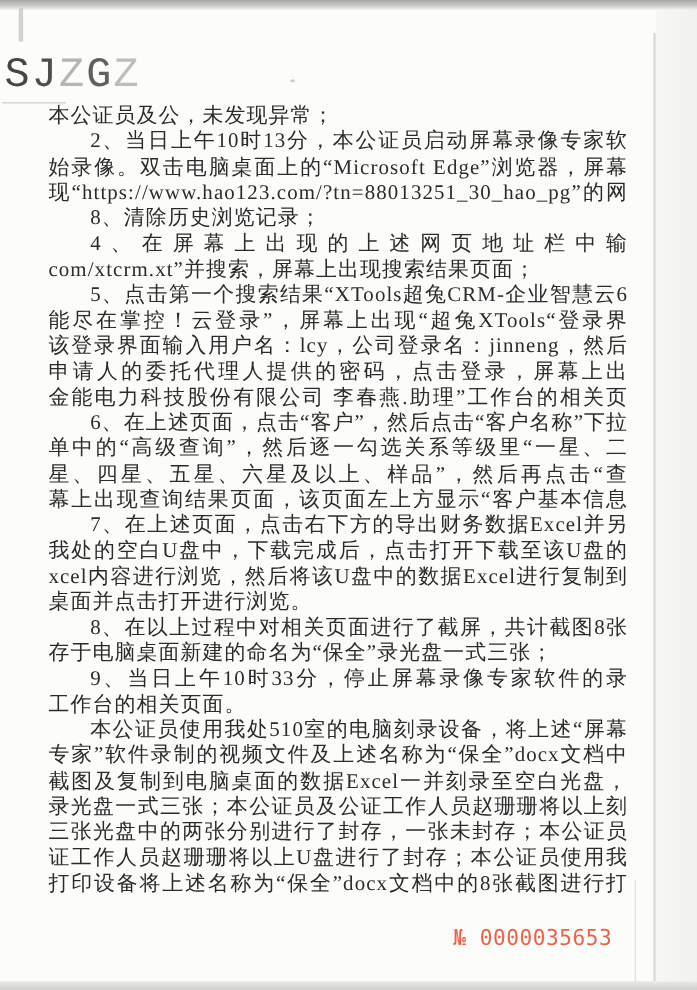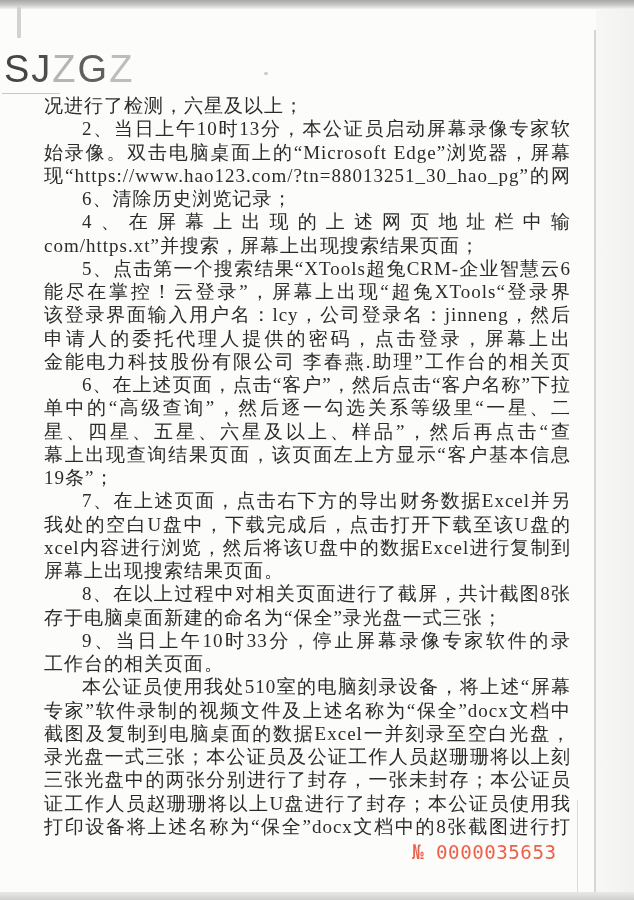--- a/index.html
+++ b/index.html
@@ -35,21 +35,21 @@
     position: absolute; left: 577px; top: 800px; width: 1px; height: 92px;
     background: #dadad8;
   }
   .speck { position: absolute; background: #c9c9c7; border-radius: 50%; }
   .speck-1 { left: 264px; top: 72px; width: 4px; height: 3px; }
   .speck-2 { left: 258px; top: 761px; width: 4px; height: 3px; }
 
   
   .watermark {
     position: absolute; left: 4px; top: 50px;
-    font-family: Liberation Sans, sans-serif;
+    font-family: Liberation Mono, monospace;
     font-size: 38px; font-weight: 500; letter-spacing: 2px; line-height: 1;
   }
   .wm-underline {
     position: absolute; left: 2px; top: 93px; width: 58px; height: 1px;
     background: #c8c8c6;
   }
 
   
   .doc-text {
     position: absolute; left: 44px; top: 94px; width: 527px;
@@ -81,41 +81,40 @@
   <div class="page-edge-line"></div>
   <div class="page-edge-line-short"></div>
   <div class="bottom-edge"></div>
   <div class="speck speck-1"></div>
   <div class="speck speck-2"></div>
 
   <div class="watermark"><span style="color: rgb(69, 69, 69);">S</span><span style="color: rgb(78, 78, 78);">J</span><span style="color: rgb(181, 181, 181);">Z</span><span style="color: rgb(96, 96, 96);">G</span><span style="color: rgb(189, 189, 189);">Z</span></div>
   <div class="wm-underline"></div>
 
   <div class="doc-text">
-      <div class="line">况进行了检测，六星及以上；</div>
+      <div class="line">本公证员及公，未发现异常；</div>
       <div class="line fill ind">2、当日上午10时13分，本公证员启动屏幕录像专家软件开</div>
       <div class="line fill">始录像。双击电脑桌面上的“Microsoft Edge”浏览器，屏幕上出</div>
       <div class="line">现“https://www.hao123.com/?tn=88013251_30_hao_pg”的网页；</div>
-      <div class="line ind">6、清除历史浏览记录；</div>
+      <div class="line ind">8、清除历史浏览记录；</div>
       <div class="line fill ind">4、在屏幕上出现的上述网页地址栏中输入“https://crm.xtcrm.</div>
-      <div class="line">com/https.xt”并搜索，屏幕上出现搜索结果页面；</div>
+      <div class="line">com/xtcrm.xt”并搜索，屏幕上出现搜索结果页面；</div>
       <div class="line fill ind">5、点击第一个搜索结果“XTools超兔CRM-企业智慧云6项全</div>
       <div class="line fill">能尽在掌控！云登录”，屏幕上出现“超兔XTools“登录界面，在</div>
       <div class="line fill">该登录界面输入用户名：lcy，公司登录名：jinneng，然后输入</div>
       <div class="line fill">申请人的委托代理人提供的密码，点击登录，屏幕上出现”河北</div>
       <div class="line">金能电力科技股份有限公司 李春燕.助理”工作台的相关页面；</div>
       <div class="line fill ind">6、在上述页面，点击“客户”，然后点击“客户名称”下拉菜</div>
       <div class="line fill">单中的“高级查询”，然后逐一勾选关系等级里“一星、二星、三</div>
       <div class="line fill">星、四星、五星、六星及以上、样品”，然后再点击“查询”，屏</div>
       <div class="line fill">幕上出现查询结果页面，该页面左上方显示“客户基本信息共224</div>
-      <div class="line">19条”；</div>
       <div class="line fill ind">7、在上述页面，点击右下方的导出财务数据Excel并另存到</div>
       <div class="line fill">我处的空白U盘中，下载完成后，点击打开下载至该U盘的数据E</div>
       <div class="line fill">xcel内容进行浏览，然后将该U盘中的数据Excel进行复制到电脑</div>
-      <div class="line">屏幕上出现搜索结果页面。</div>
+      <div class="line">桌面并点击打开进行浏览。</div>
       <div class="line fill ind">8、在以上过程中对相关页面进行了截屏，共计截图8张并保</div>
       <div class="line">存于电脑桌面新建的命名为“保全”录光盘一式三张；</div>
       <div class="line fill ind">9、当日上午10时33分，停止屏幕录像专家软件的录制，以</div>
       <div class="line">工作台的相关页面。</div>
       <div class="line fill ind">本公证员使用我处510室的电脑刻录设备，将上述“屏幕录像</div>
       <div class="line fill">专家”软件录制的视频文件及上述名称为“保全”docx文档中的8张</div>
       <div class="line fill">截图及复制到电脑桌面的数据Excel一并刻录至空白光盘，共刻</div>
       <div class="line fill">录光盘一式三张；本公证员及公证工作人员赵珊珊将以上刻录的</div>
       <div class="line fill">三张光盘中的两张分别进行了封存，一张未封存；本公证员及公</div>
       <div class="line fill">证工作人员赵珊珊将以上U盘进行了封存；本公证员使用我处的</div>

